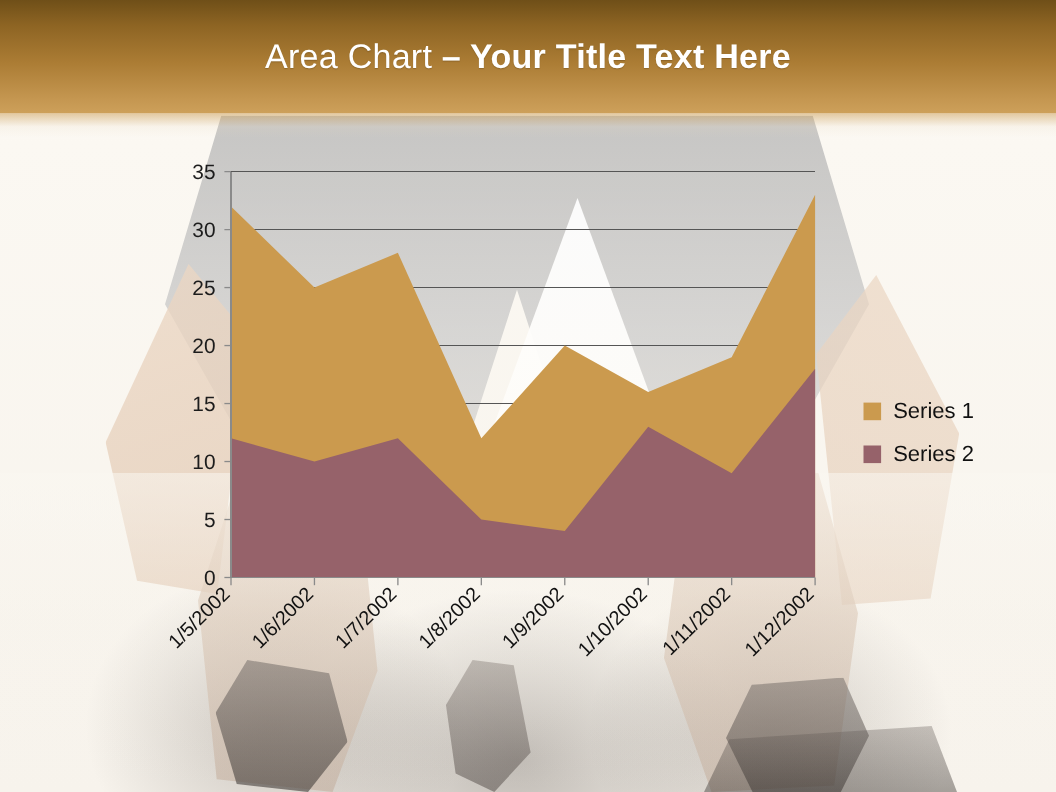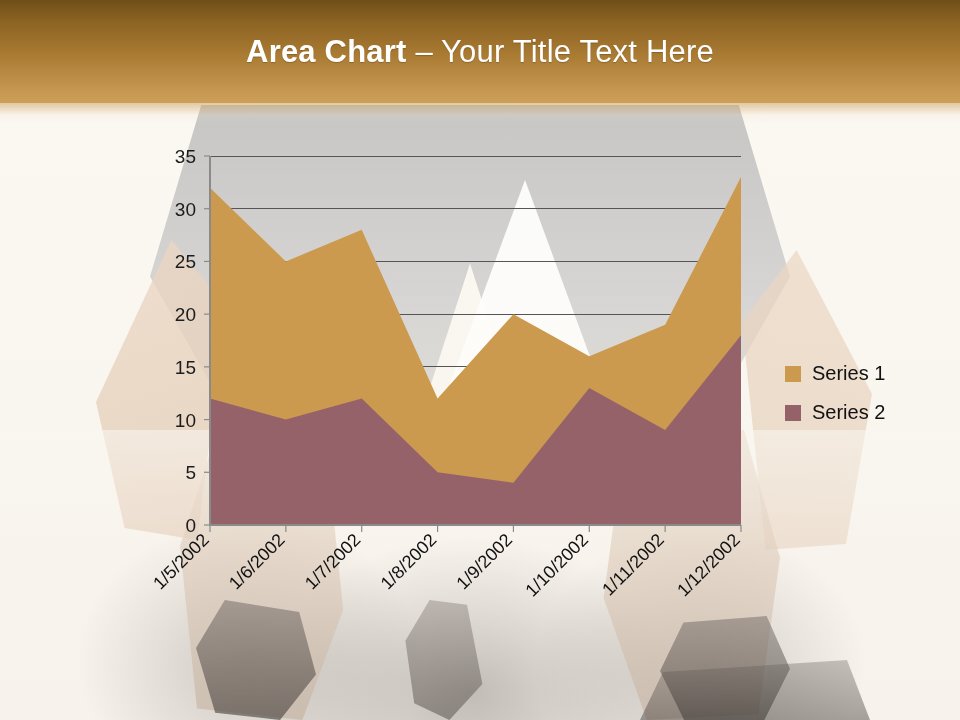--- a/index.html
+++ b/index.html
@@ -83,22 +83,22 @@
   }
   #title-banner::after{
     content:"";position:absolute;left:0;top:103px;width:960px;height:22px;
     background:linear-gradient(180deg,rgba(205,160,90,.55) 0%,rgba(232,216,190,.18) 55%,rgba(255,255,255,0) 100%);
     pointer-events:none;
   }
   .title-text{
     font-size:31px;color:#ffffff;letter-spacing:.2px;white-space:nowrap;
     text-shadow:0 1px 1px rgba(60,40,10,.28);
   }
-  .title-text .strong{font-weight:bold;}
-  .title-text .light{font-weight:normal;}
+  .title-text .strong{font-weight:normal;}
+  .title-text .light{font-weight:bold;}
 
   
   #chart-area{position:absolute;left:0;top:103px;width:960px;height:617px;z-index:2;}
   #chart-svg{position:absolute;left:0;top:0;}
 
   .y-tick-label{font-size:19px;fill:#1c1c1c;font-family:"Liberation Sans",sans-serif;}
   .x-tick-label{font-size:18px;fill:#111111;font-family:"Liberation Sans",sans-serif;}
   .legend-label{font-size:20px;fill:#111111;font-family:"Liberation Sans",sans-serif;}
 </style>
 </head>

